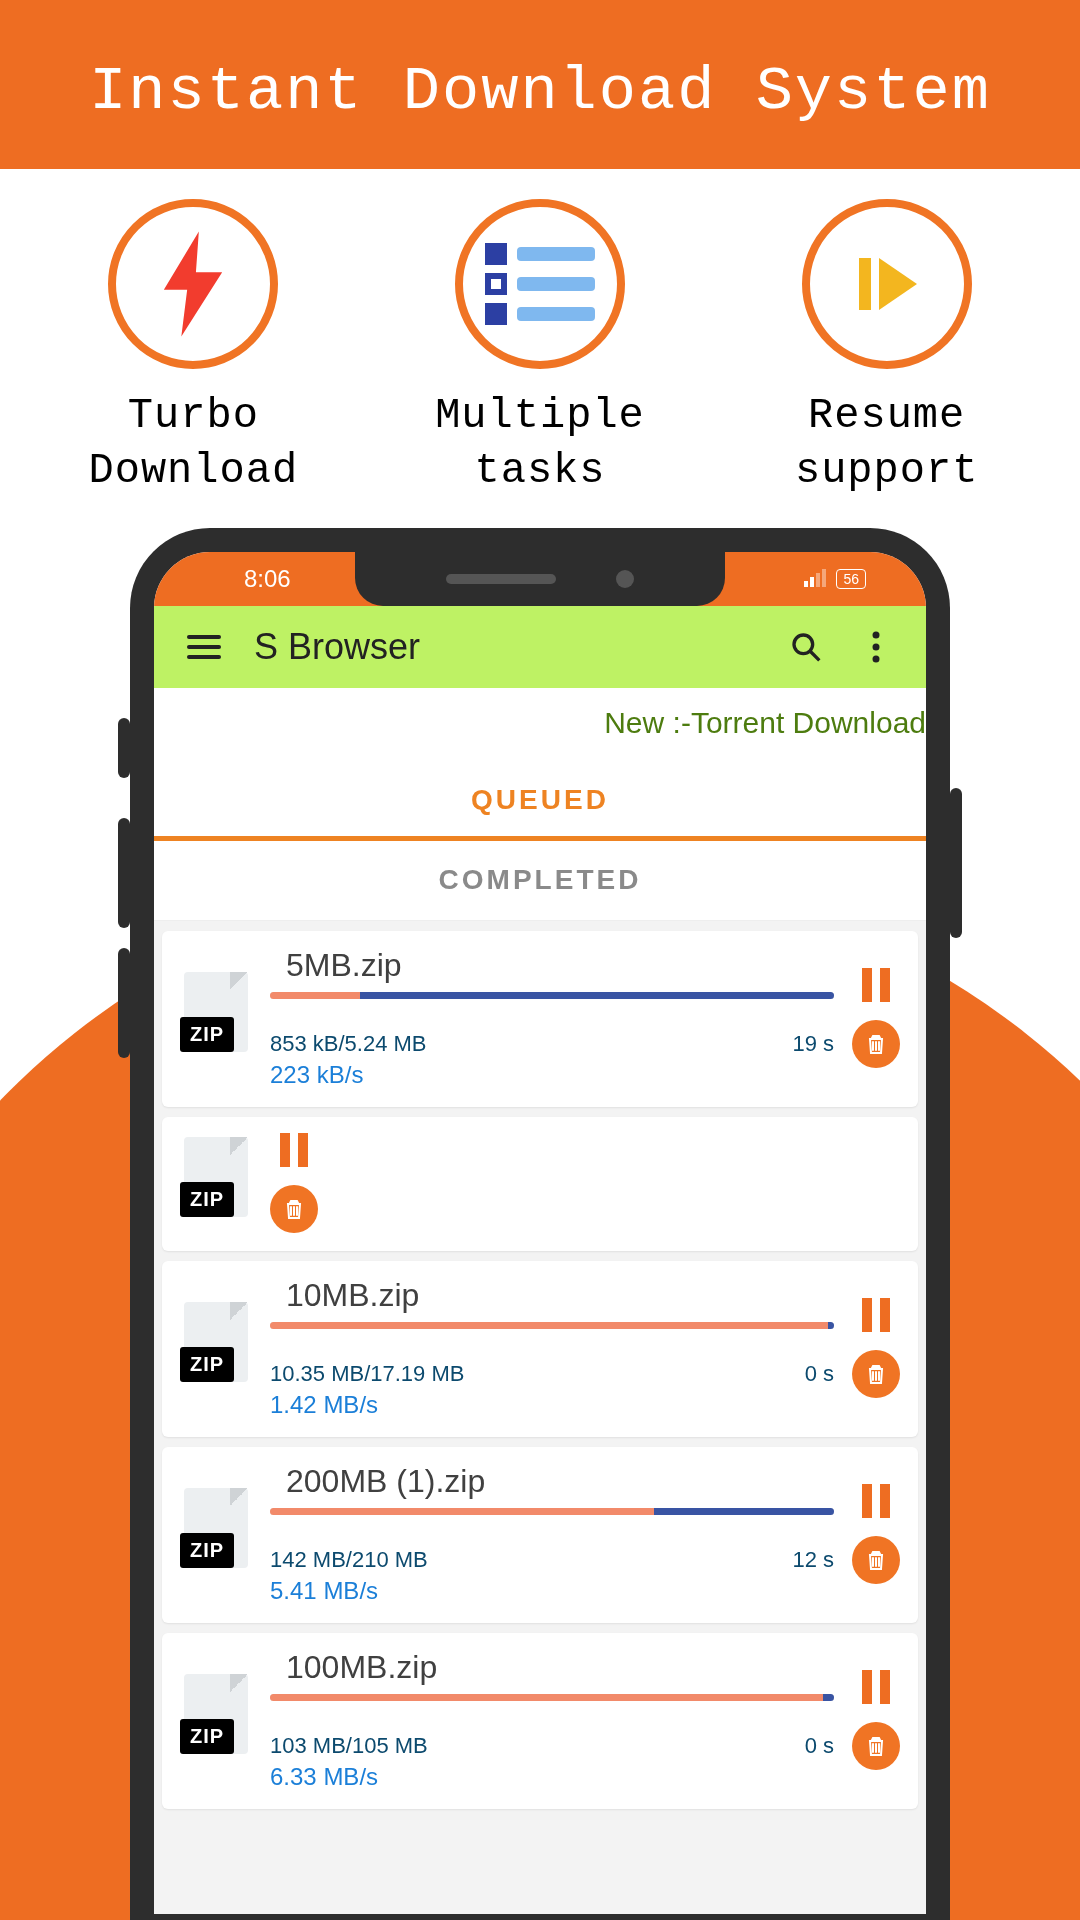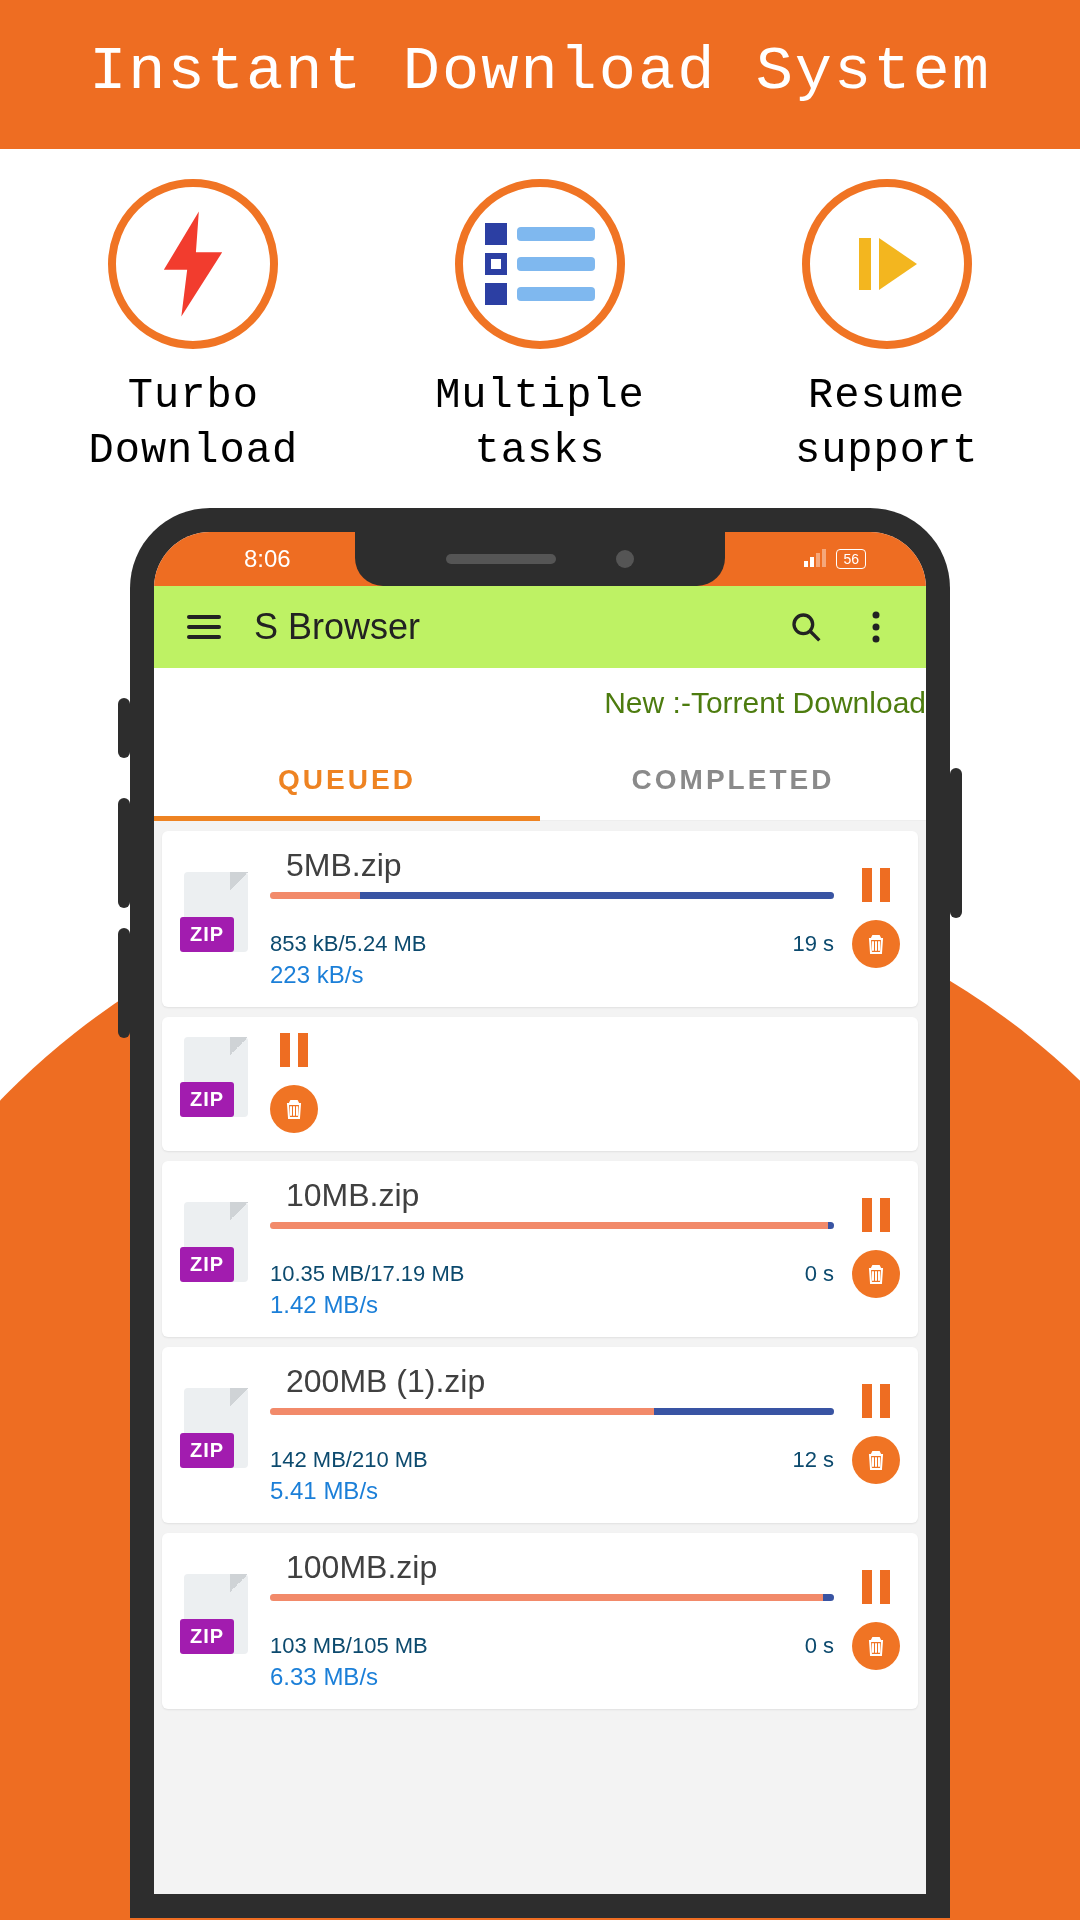--- a/index.html
+++ b/index.html
@@ -1,17 +1,17 @@
 <!DOCTYPE html>
 <html><head>
 <meta charset="utf-8">
 <style>
   * { box-sizing: border-box; margin: 0; padding: 0; }
   html, body { width: 1080px; height: 1920px; overflow: hidden; font-family: -apple-system, Helvetica, Arial, sans-serif; background: #fff; }
-  .promo-banner { background: #ee6d22; color: #fff; text-align: center; padding: 36px 0 42px; font-size: 62px; letter-spacing: 2px; font-weight: 400; font-family: 'Courier New', monospace; }
+  .promo-banner { background: #ee6d22; color: #fff; text-align: center; padding: 56px 0 42px; font-size: 62px; letter-spacing: 2px; font-weight: 400; font-family: 'Courier New', monospace; }
   .features { display: flex; justify-content: space-around; padding: 30px 20px 0; }
   .feature { display: flex; flex-direction: column; align-items: center; width: 300px; }
   .feature-circle { width: 170px; height: 170px; border: 8px solid #f07424; border-radius: 50%; display: flex; align-items: center; justify-content: center; margin-bottom: 20px; }
   .feature-label { font-size: 42px; text-align: center; line-height: 1.3; font-family: 'Courier New', monospace; letter-spacing: 1px; }
   .orange-blob { position: absolute; left: -200px; top: 870px; width: 1500px; height: 1200px; background: #ee6d22; border-radius: 50% 50% 0 0 / 60% 60% 0 0; z-index: 0; }
   .phone-wrap { position: relative; margin: 30px auto 0; width: 820px; z-index: 1; }
   .phone { width: 820px; height: 1410px; background: #2d2d2d; border-radius: 80px 80px 0 0; padding: 24px; position: relative; }
   .phone-btn { position: absolute; background: #2d2d2d; border-radius: 6px; }
   .pb-left1 { left: -12px; top: 190px; width: 12px; height: 60px; }
   .pb-left2 { left: -12px; top: 290px; width: 12px; height: 110px; }
@@ -22,30 +22,30 @@
   .notch .speaker { width: 110px; height: 10px; background: #555; border-radius: 6px; }
   .notch .cam { width: 18px; height: 18px; background: #555; border-radius: 50%; }
   .status-bar { height: 54px; background: #ee6d22; color: #fff; display: flex; align-items: center; justify-content: space-between; padding: 0 60px 0 90px; font-size: 24px; font-weight: 500; }
   .status-right { display: flex; align-items: center; gap: 10px; font-size: 18px; }
   .app-bar { height: 82px; display: flex; align-items: center; padding: 0 30px; gap: 30px; background: #bef264; }
   .app-title { font-size: 36px; color: #222; flex: 1; }
   .hamburger { display: flex; flex-direction: column; gap: 6px; }
   .hamburger span { width: 34px; height: 4px; background: #222; border-radius: 2px; }
   .icon-btn { width: 40px; height: 40px; display: flex; align-items: center; justify-content: center; cursor: pointer; }
   .banner-link { text-align: right; color: #4d7c0f; font-size: 30px; font-weight: 400; padding: 18px 0 20px; }
-  .tabs { display: flex; border-bottom: 1px solid #eee; }
+  .tabs { display: flex; border-bottom: 1px solid #eee; flex-direction: column; }
   .tab { flex: 1; text-align: center; padding: 24px 0; font-size: 28px; font-weight: 700; letter-spacing: 3px; color: #8a8a8a; position: relative; }
   .tab.active { color: #ee8322; }
   .tab.active::after { content: ''; position: absolute; left: 0; right: 0; bottom: -1px; height: 5px; background: #ee8322; }
   .list { background: #f3f3f3; padding: 0 8px; height: calc(100% - 54px - 82px - 70px - 80px); overflow: hidden; }
   .card { background: #fff; border-radius: 6px; margin: 10px 0; padding: 16px 18px 18px; display: flex; align-items: center; gap: 18px; box-shadow: 0 1px 2px rgba(0,0,0,.08); }
   .file-icon { width: 72px; height: 92px; position: relative; flex-shrink: 0; }
   .file-icon .sheet { width: 64px; height: 80px; background: #eceff1; border-radius: 4px; position: absolute; top: 0; left: 4px; }
   .file-icon .fold2 { position: absolute; top: 0; right: 4px; width: 18px; height: 18px; background: linear-gradient(135deg, #cfd3d6 50%, transparent 50%); }
-  .file-icon .zip-tag { position: absolute; bottom: 12px; left: 0; background: #a21caf; color: #fff; font-size: 20px; font-weight: 700; padding: 6px 10px; border-radius: 3px; letter-spacing: 1px; }
+  .file-icon .zip-tag { position: absolute; bottom: 12px; left: 0; background: #000000; color: #fff; font-size: 20px; font-weight: 700; padding: 6px 10px; border-radius: 3px; letter-spacing: 1px; }
   .info { flex: 1; min-width: 0; }
   .fname { font-size: 32px; color: #404040; margin-bottom: 8px; margin-left: 16px; }
   .progress { height: 7px; background: #e0e0e0; border-radius: 4px; overflow: hidden; position: relative; margin-bottom: 10px; display:flex; }
   .p-done { background: #f28a6a; height: 100%; }
   .p-rem { background: #3954a3; height: 100%; }
   .row2 { display: flex; justify-content: space-between; font-size: 22px; color: #0c4a6e; margin-top: 32px; }
   .speed { color: #1b7fd8; font-size: 24px; margin-top: 4px; }
   .actions { display: flex; flex-direction: column; align-items: center; gap: 18px; }
   .pause { display: flex; gap: 8px; }
   .pause span { width: 10px; height: 34px; background: #ee6d22; }

